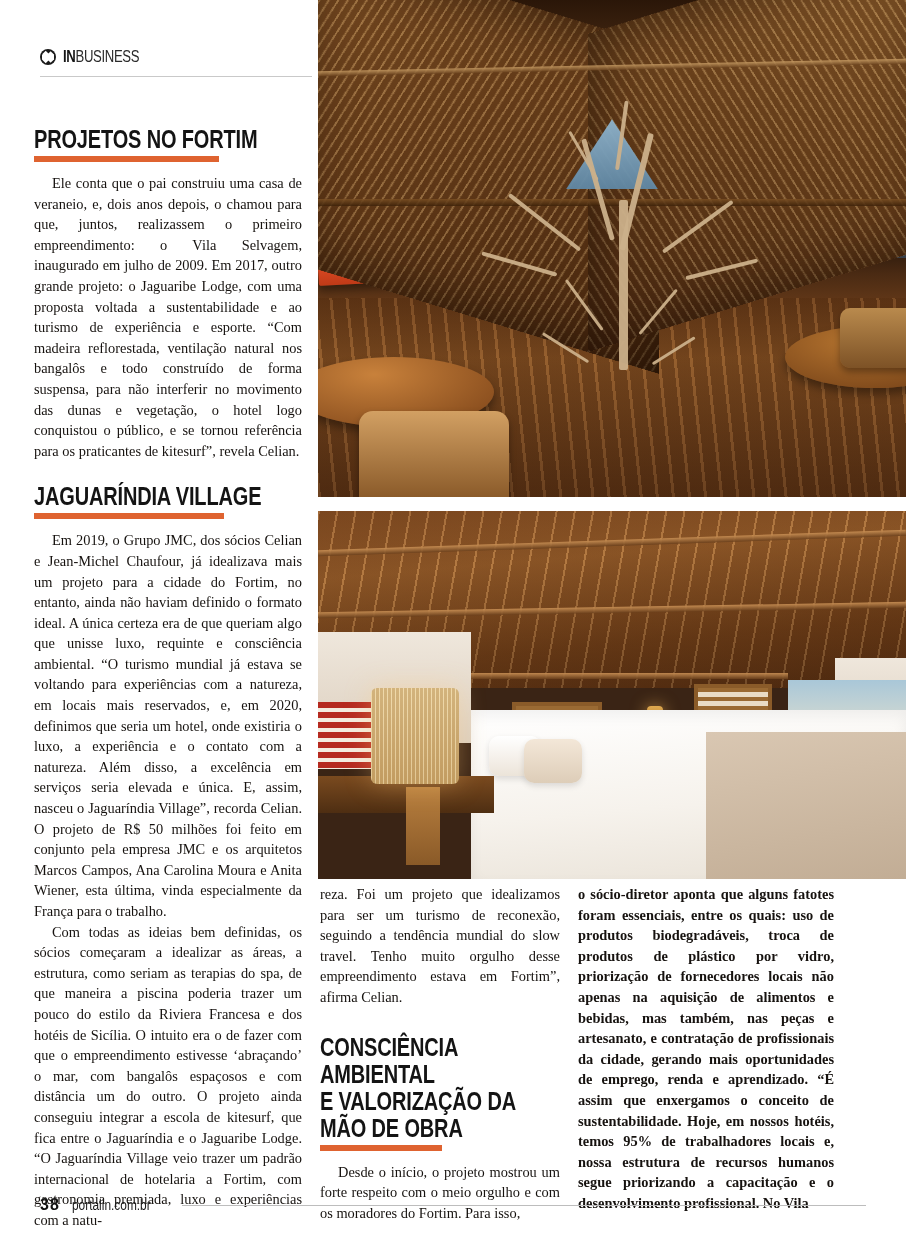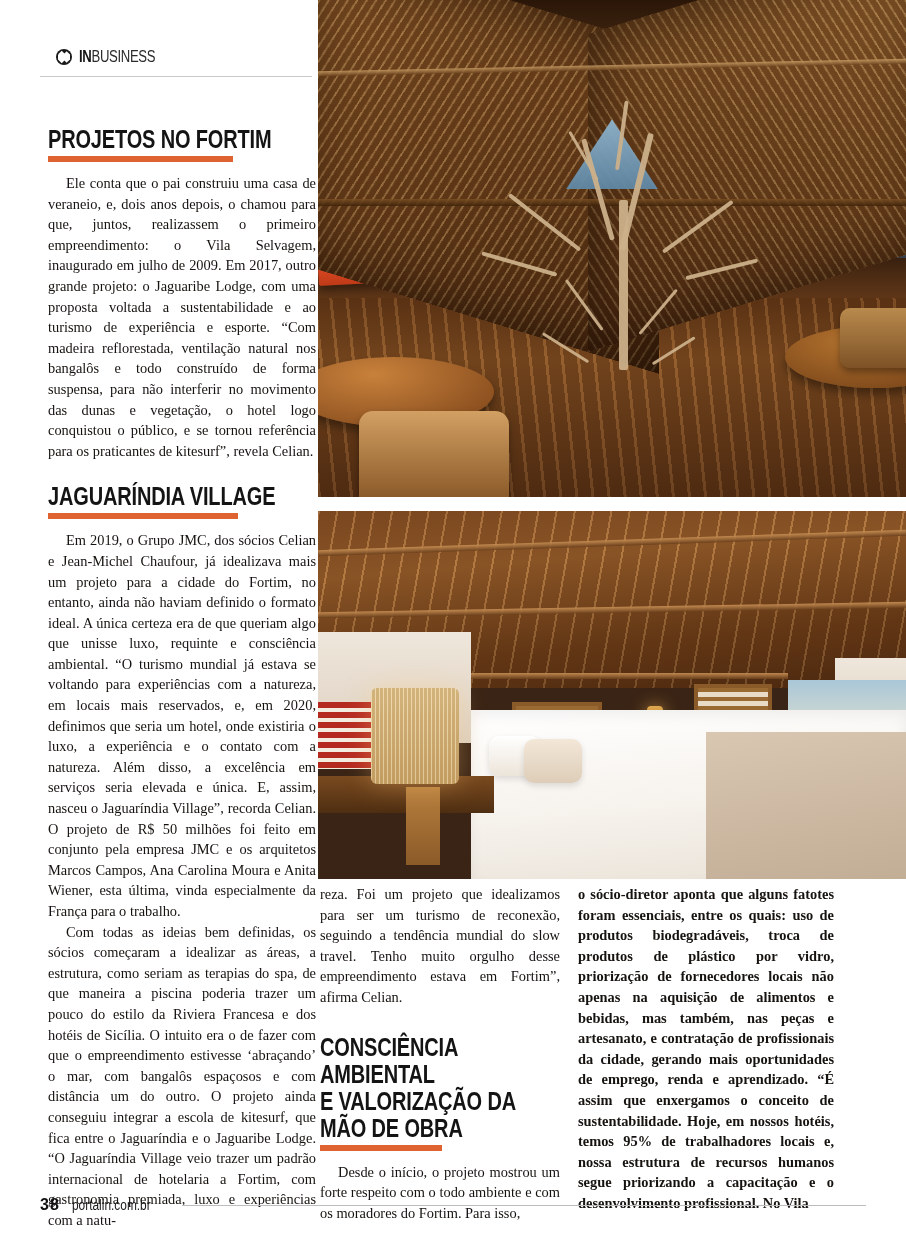--- a/index.html
+++ b/index.html
@@ -10,21 +10,21 @@
     color:#15110f;
     position:relative;
     overflow:hidden;
   }
 
   
   .page { position:absolute; inset:0; background:#fff; }
 
   
   .masthead {
-    position:absolute; left:56px; top:48px; width:280px; height:40px;
+    position:absolute; left:40px; top:48px; width:280px; height:40px;
   }
   .brand { display:flex; align-items:center; gap:7px; }
   .brand-mark {
     width:16px; height:16px; border-radius:50%;
     background:#1a1a1a; position:relative; flex:0 0 auto;
   }
   .brand-mark::before, .brand-mark::after {
     content:""; position:absolute; left:50%; top:50%;
     width:4.5px; height:12px; background:#fff;
     transform-origin:center;
@@ -43,21 +43,21 @@
   }
   .brand-text .b1 { font-weight:700; color:#141414; }
   .brand-text .b2 { font-weight:400; color:#2b2b2b; }
   .masthead-rule {
     position:absolute; left:40px; top:76px; width:272px; height:1px;
     background:#c9c9c9;
   }
 
   
   .col { position:absolute; }
-  .col-1 { left:48px;  top:126px; width:268px; }
+  .col-1 { left:34px;  top:126px; width:268px; }
   .col-2 { left:320px; top:884px; width:240px; }
   .col-3 { left:578px; top:884px; width:256px;font-weight:bold; }
 
   
   .sec-head {
     font-family:"Liberation Sans", sans-serif;
     font-weight:700;
     font-size:25px;
     line-height:27px;
     letter-spacing:-0.2px;
@@ -446,21 +446,21 @@
 
   <div class="col col-2">
     <p class="body cont">reza. Foi um projeto que idealizamos para ser um turismo de reconexão, seguindo a tendência mundial do slow travel. Tenho muito orgulho desse empreendimento estava em Fortim”, afirma Celian.</p>
     <div style="height:26px"></div>
     <div class="sec-head multi">
       <div>CONSCIÊNCIA AMBIENTAL</div>
       <div>E VALORIZAÇÃO DA</div>
       <div>MÃO DE OBRA</div>
     </div>
     <div class="sec-rule w3"></div>
-    <p class="body">Desde o início, o projeto mostrou um forte respeito com o todo ambiente e com os moradores do Fortim. Para isso,</p>
+    <p class="body">Desde o início, o projeto mostrou um forte respeito com o meio orgulho e com os moradores do Fortim. Para isso,</p>
   </div>
 
   <div class="col col-3">
     <p class="body cont">o sócio-diretor aponta que alguns fatotes foram essenciais, entre os quais: uso de produtos biodegradáveis, troca de produtos de plástico por vidro, priorização de fornecedores locais não apenas na aquisição de alimentos e bebidas, mas também, nas peças e artesanato, e contratação de profissionais da cidade, gerando mais  oportunidades de emprego, renda e aprendizado. “É assim que enxergamos o conceito de sustentabilidade. Hoje, em nossos hotéis, temos 95% de trabalhadores locais e, nossa estrutura de recursos humanos segue priorizando a capacitação e o desenvolvimento profissional. No Vila</p>
   </div>
 
   <div class="footer">
     <span class="folio">38</span>
     <span class="site">portalin.com.br</span>
     <span class="footer-rule"></span>

